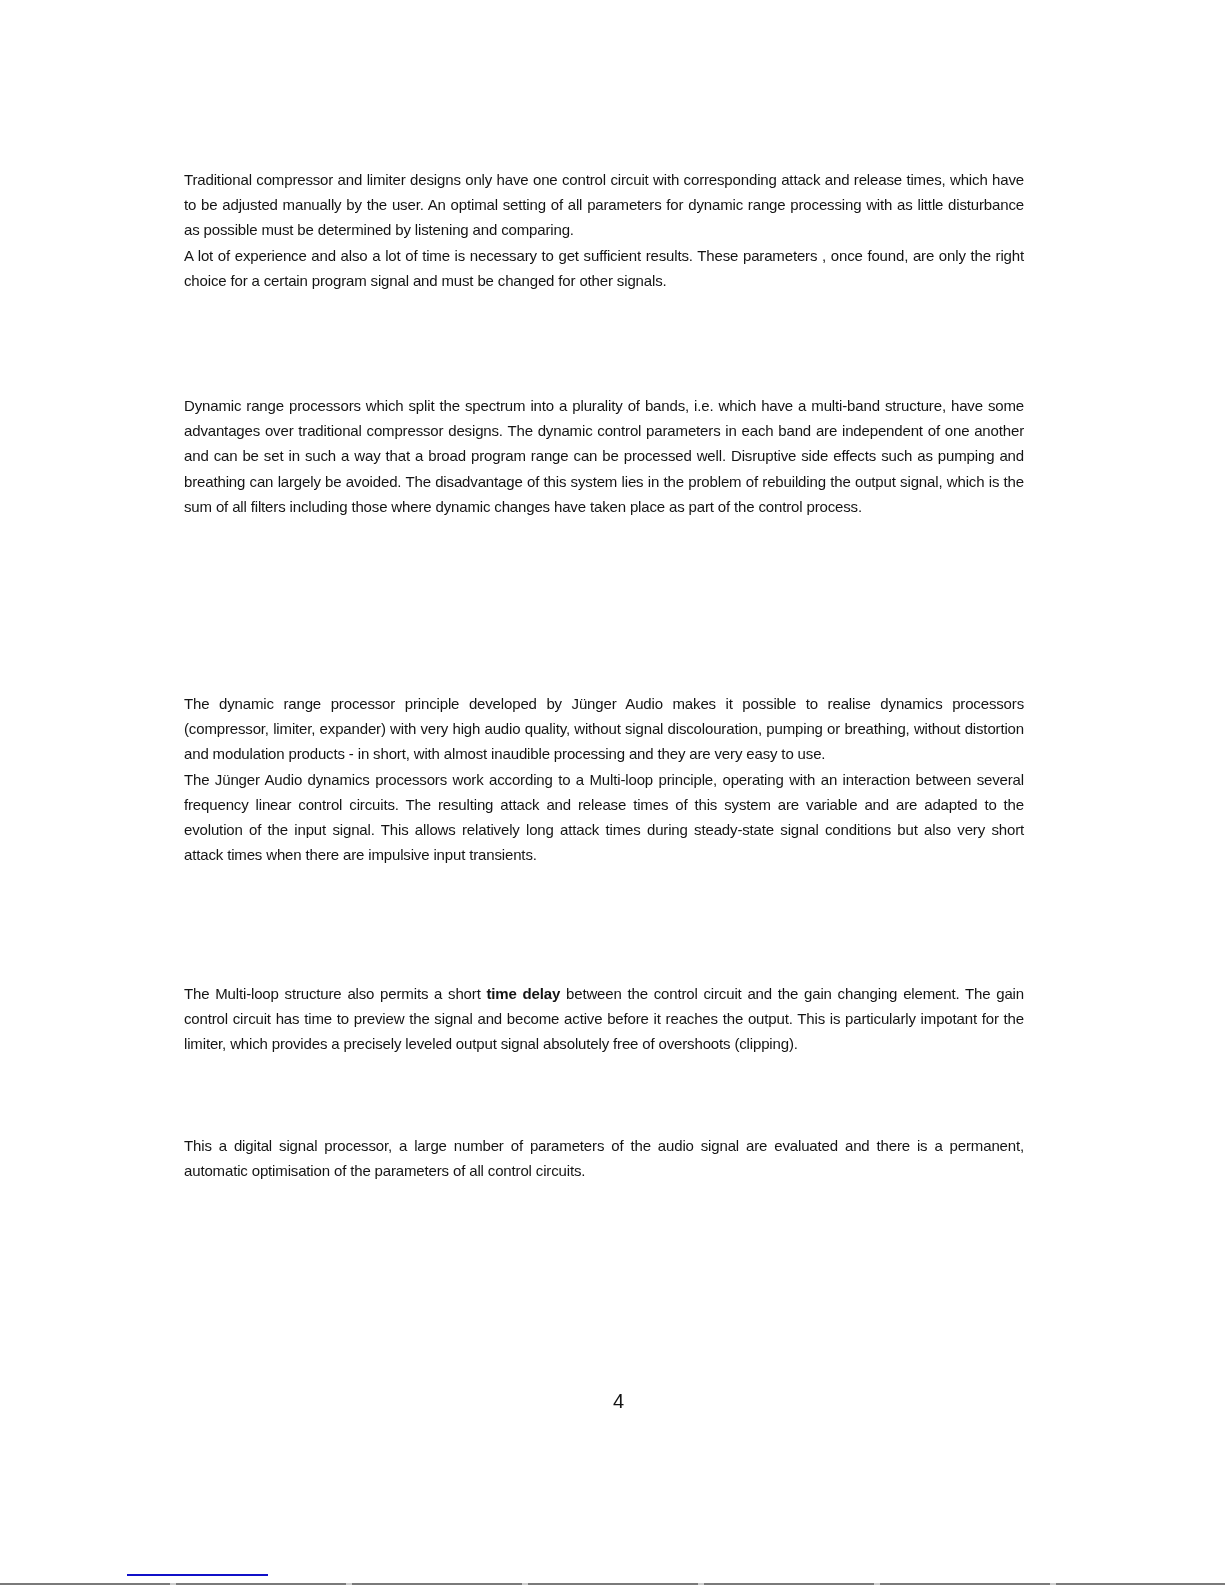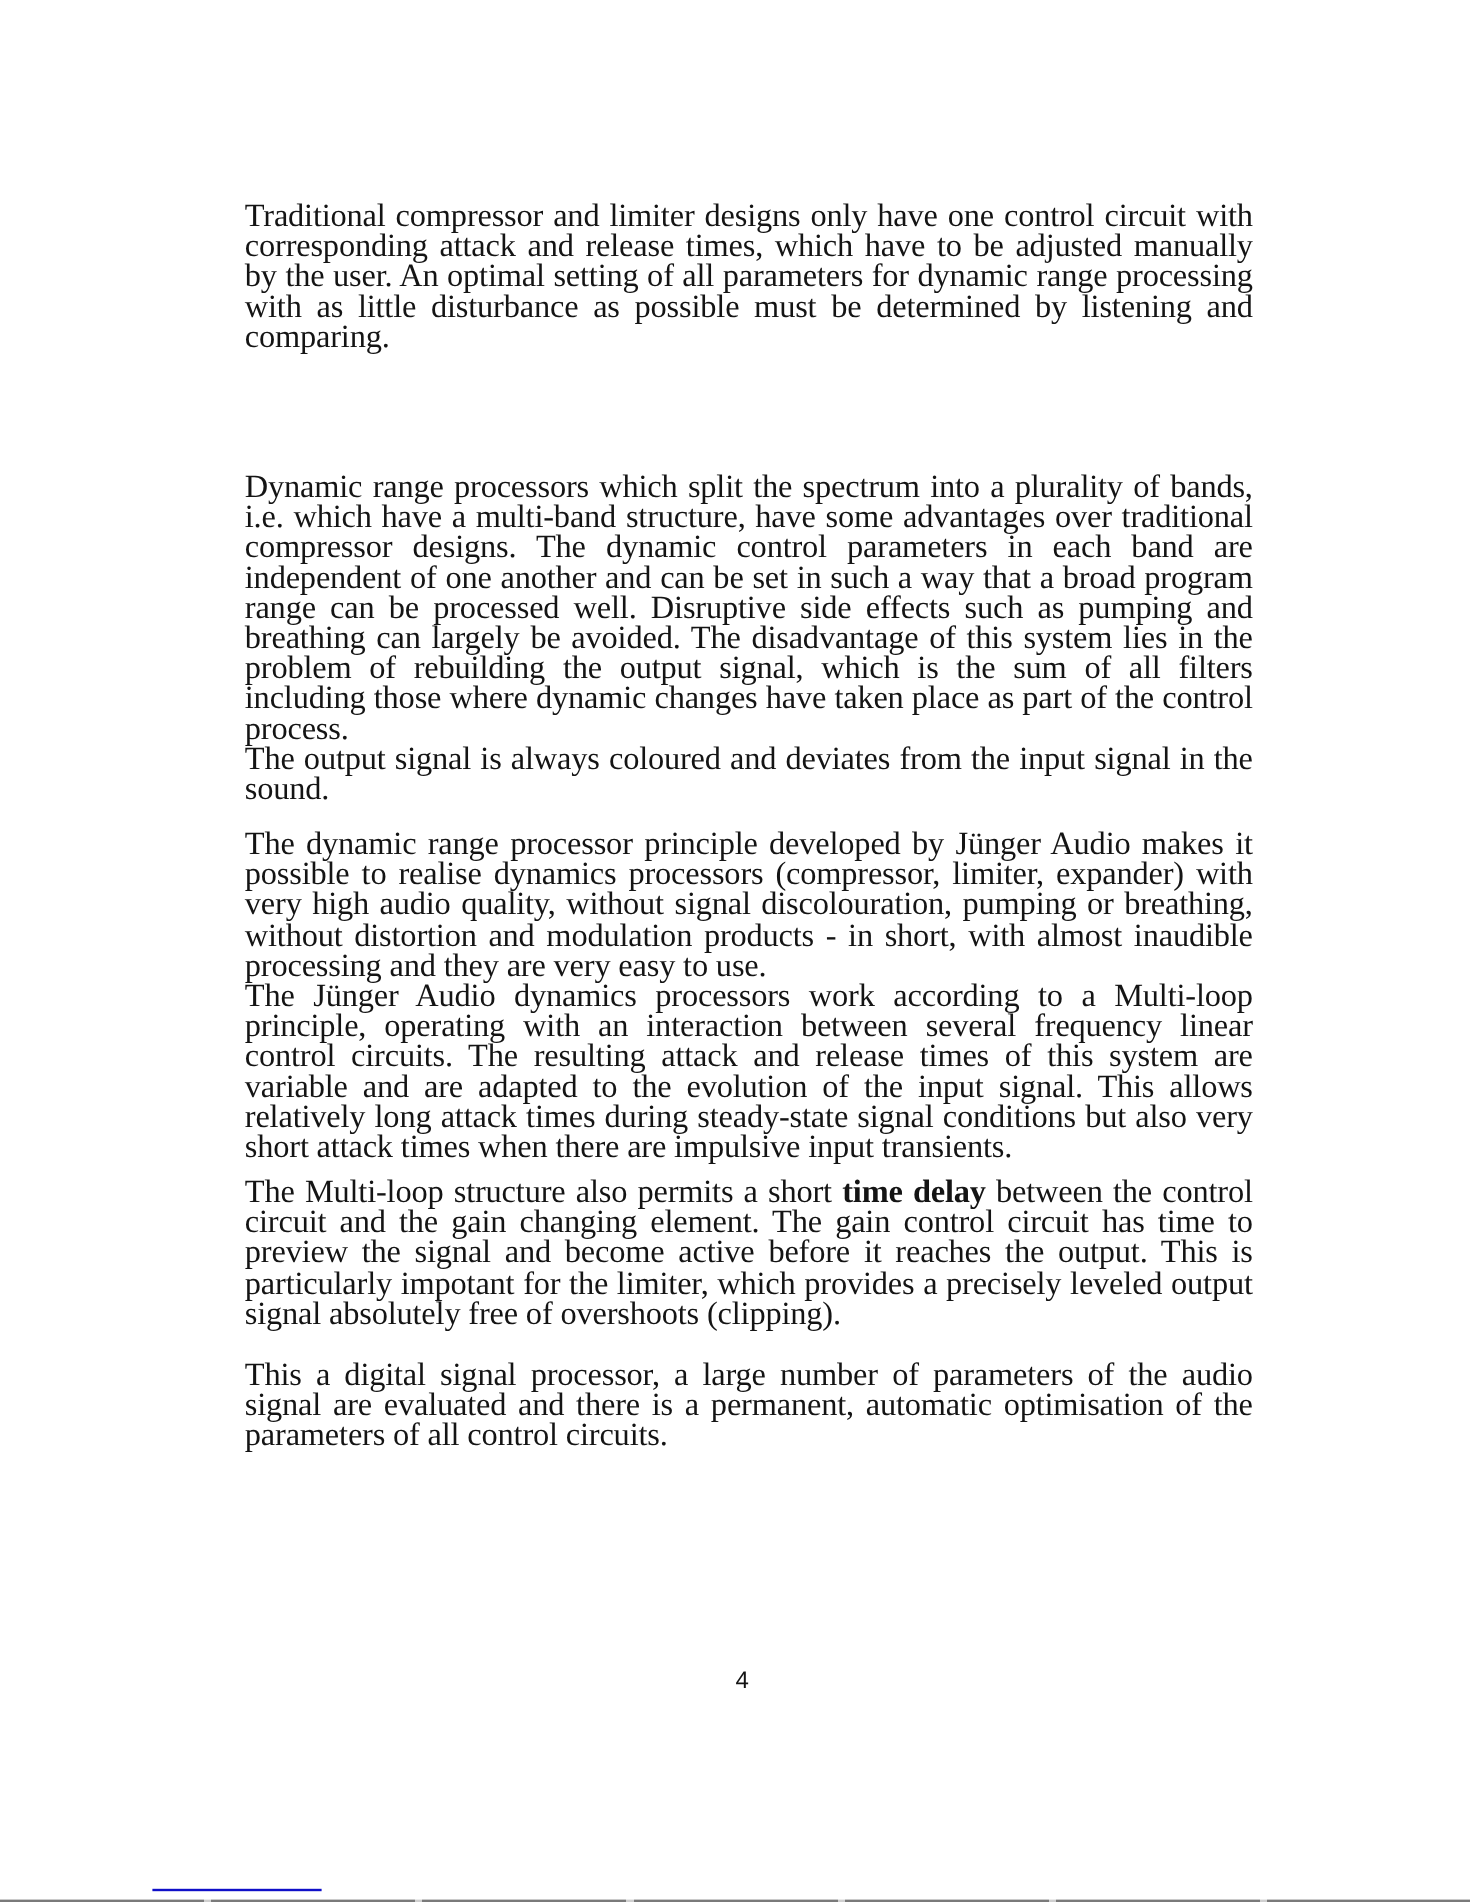--- a/index.html
+++ b/index.html
@@ -2,23 +2,23 @@
 <html><head>
 <meta charset="utf-8">
 <style>
   html, body { margin: 0; padding: 0; background: #ffffff; }
   body { width: 1225px; height: 1585px; position: relative; overflow: hidden; }
   .page {
     position: absolute; left: 0; top: 0; width: 1225px; height: 1585px;
     background: #ffffff;
   }
   .text-block {
-    position: absolute; left: 204px; width: 840px;
-    font-family: Liberation Serif, serif;
-    font-size: 27px; line-height: 25.2px; color: #141414;
+    position: absolute; left: 184px; width: 840px;
+    font-family: Liberation Sans, sans-serif;
+    font-size: 15px; line-height: 25.2px; color: #141414;
     text-align: justify;
     letter-spacing: -0.15px;
   }
   .text-block p { margin: 0; }
   .text-block p.last-line-left { text-align-last: left; }
   b.em { font-weight: bold; }
   .page-number {
     position: absolute; left: 0; width: 1225px; top: 1390px;
     text-align: center; font-family: "Liberation Sans", sans-serif;
     font-size: 20px; color: #141414;
@@ -33,25 +33,25 @@
     background: repeating-linear-gradient(90deg, #7a7a7a 0 170px, #cfcfcf 170px 176px);
   }
 </style>
 </head>
 <body>
 
 <div class="page">
 
   <div class="text-block" style="top:167px;">
     <p class="last-line-left">Traditional compressor and limiter designs only have one control circuit with corresponding attack  and release times, which have to be adjusted manually by the user. An optimal setting of all parameters for dynamic range processing with as little disturbance as possible must be determined by listening and comparing.</p>
+    <p class="last-line-left">A lot of experience and also a lot of time is necessary to get sufficient results. These parameters , once found, are only the right choice for a certain program signal and must be changed for other signals.</p>
   </div>
 
   <div class="text-block" style="top:369px;margin-top:24px;">
     <p class="last-line-left">Dynamic range processors which split the spectrum into a plurality of bands, i.e. which have a multi-band structure, have some  advantages over traditional compressor designs. The dynamic control parameters in each band are independent of  one another and can be set in such a way that a broad program range can be processed well. Disruptive side effects such as pumping and breathing can largely be avoided. The disadvantage of this system lies in the problem of rebuilding the output signal, which is the sum of all filters including those where dynamic changes have taken place as part of the control process.</p>
-    <p class="last-line-left">The output signal is always coloured and deviates from the input signal in the sound.</p>
   </div>
 
   <div class="text-block" style="top:675px;margin-top:16px;">
     <p class="last-line-left">The dynamic range processor principle developed by Jünger Audio makes it possible to realise dynamics processors (compressor, limiter, expander) with very high audio quality, without signal discolouration, pumping or breathing, without distortion and modulation products - in short, with almost inaudible processing and they are very easy to use.</p>
     <p class="last-line-left">The Jünger Audio dynamics processors work according to a Multi-loop principle, operating with an interaction between several frequency linear control circuits. The resulting attack and release times of this system are variable and are adapted to the evolution of the input signal. This allows relatively long attack times during steady-state signal conditions but also very short attack times when there are impulsive input transients.</p>
   </div>
 
   <div class="text-block" style="top:981px;">
     <p class="last-line-left"><span>The  Multi-loop structure also permits a short </span><b class="em">time delay</b><span> between the control circuit and the gain changing element. The gain control circuit has time to preview the signal and become active before it reaches the output. This is particularly impotant for the limiter, which provides a precisely  leveled output signal absolutely free of overshoots (clipping).</span></p>
   </div>

